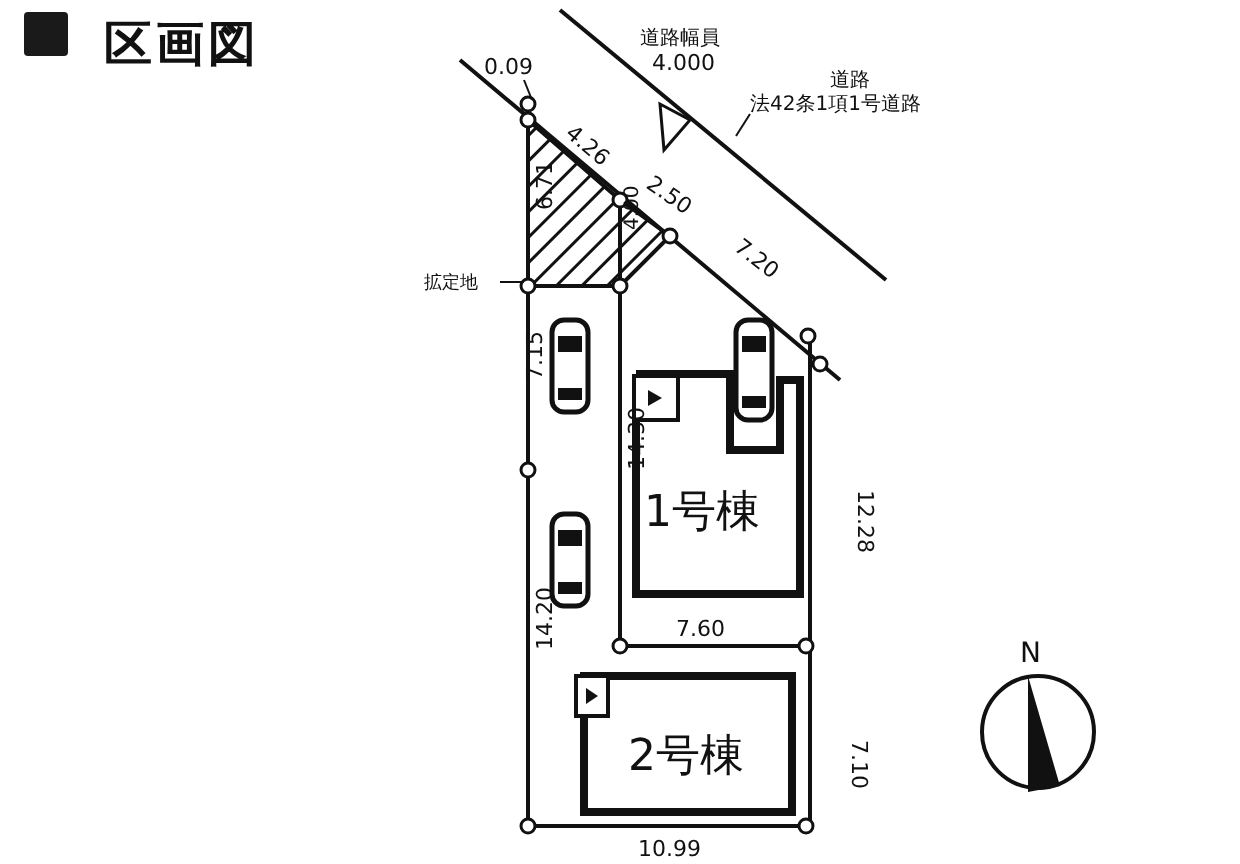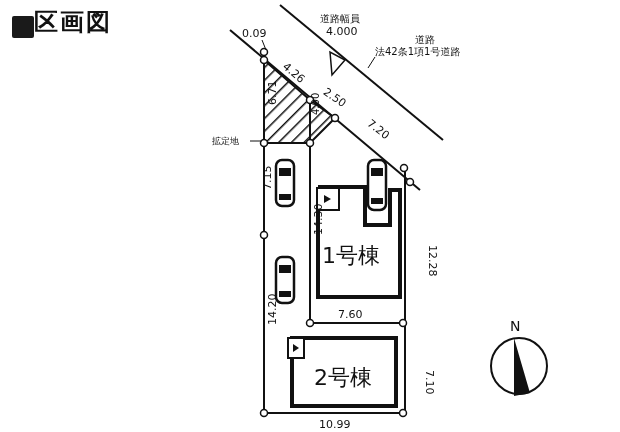--- a/index.html
+++ b/index.html
@@ -1,18 +1,18 @@
 <!DOCTYPE html>
 <html><head>
 <meta charset="utf-8">
 <style>
   html, body { margin:0; padding:0; background:#ffffff; }
   body { width:620px; height:432px; position:relative; overflow:hidden;
          font-family:"DejaVu Sans", sans-serif; color:#111; }
-  .title { position:absolute; left:12px; top:6px; display:flex; align-items:flex-end; gap:0; }
+  .title { position:absolute; left:12px; top:6px; display:flex; align-items:flex-start; gap:18px; }
   .title-icon { width:22px; height:22px; background:#1a1a1a; border-radius:2px; }
   .title-text { font-size:24px; font-weight:bold; letter-spacing:2px; color:#111; }
   svg.plan { position:absolute; left:0; top:0; }
   .lbl { font-family:"DejaVu Sans", sans-serif; fill:#111; }
   .bldg { font-family:"DejaVu Sans", sans-serif; font-size:22px; fill:#111; }
 </style>
 </head>
 <body>
 
 <div class="title">

